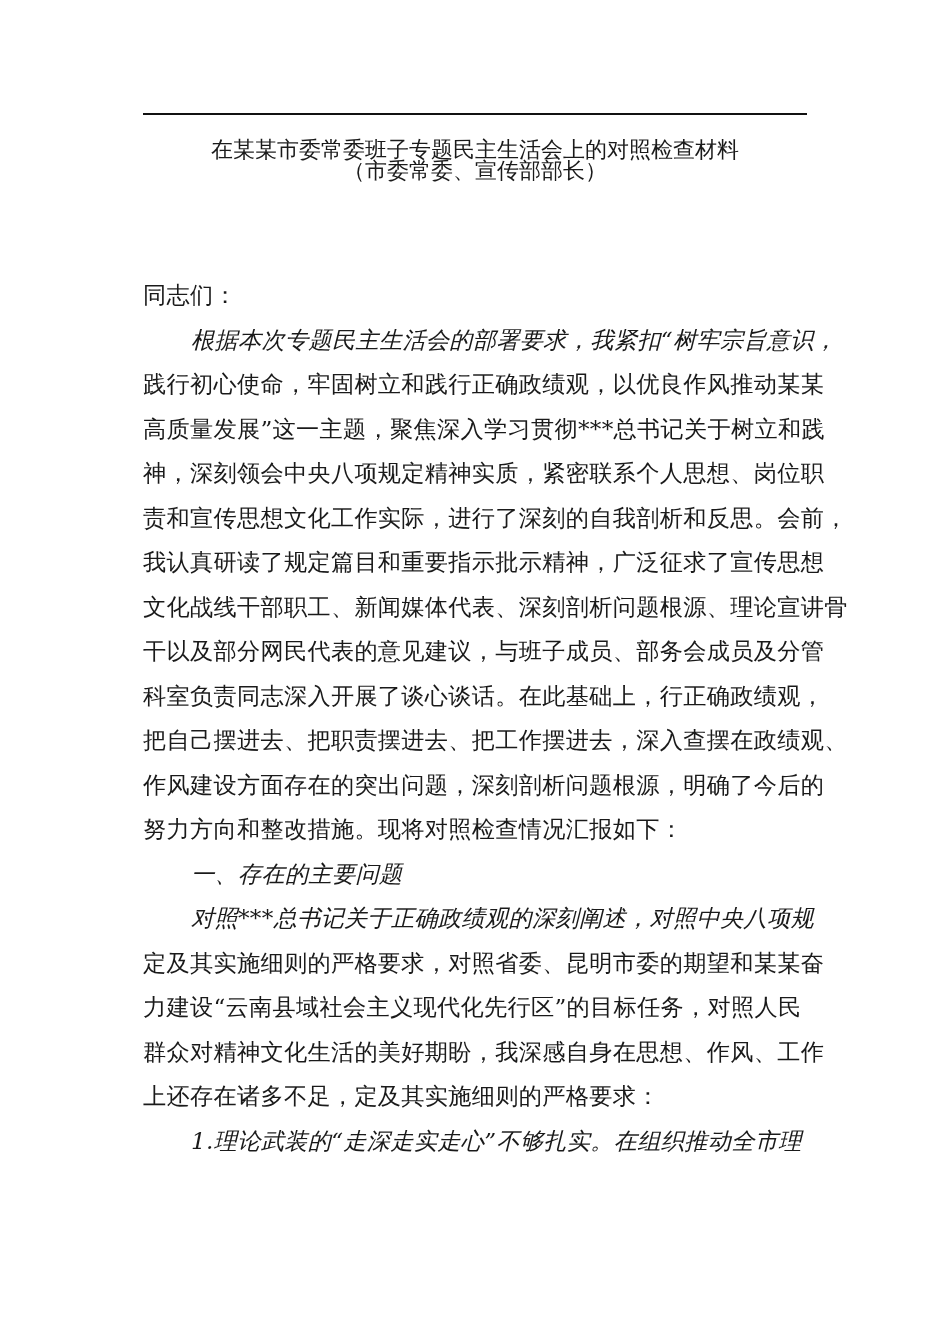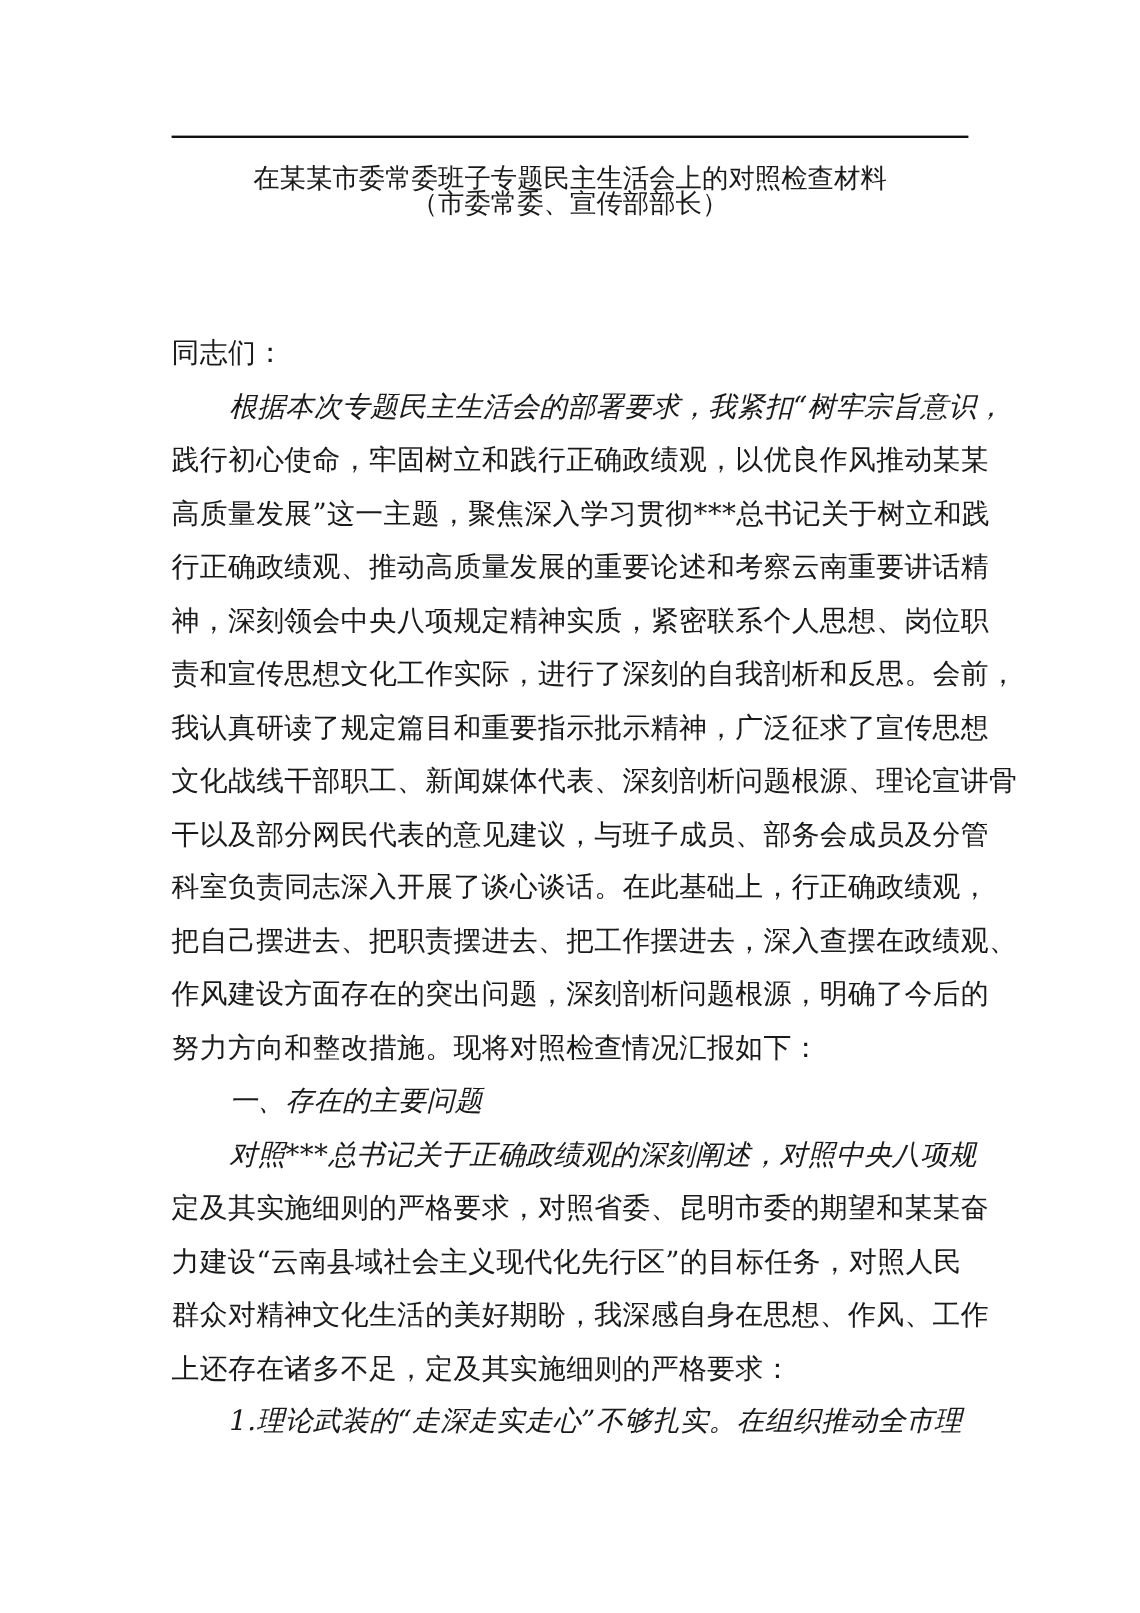--- a/index.html
+++ b/index.html
@@ -64,21 +64,20 @@
 <div class="page">
   <div class="rule"></div>
   <div class="title main">在某某市委常委班子专题民主生活会上的对照检查材料</div>
   <div class="title sub">（市委常委、宣传部部长）</div>
 
   <div class="body-text">
     <span class="line">同志们：</span>
     <span class="line indent">根据本次专题民主生活会的部署要求，我紧扣“树牢宗旨意识，</span>
     <span class="line">践行初心使命，牢固树立和践行正确政绩观，以优良作风推动某某</span>
     <span class="line">高质量发展”这一主题，聚焦深入学习贯彻***总书记关于树立和践</span>
-    <span class="line">行正确政绩观、推动高质量发展的重要论述和考察云南重要讲话精</span>
     <span class="line">神，深刻领会中央八项规定精神实质，紧密联系个人思想、岗位职</span>
     <span class="line">责和宣传思想文化工作实际，进行了深刻的自我剖析和反思。会前，</span>
     <span class="line">我认真研读了规定篇目和重要指示批示精神，广泛征求了宣传思想</span>
     <span class="line">文化战线干部职工、新闻媒体代表、深刻剖析问题根源、理论宣讲骨</span>
     <span class="line">干以及部分网民代表的意见建议，与班子成员、部务会成员及分管</span>
     <span class="line">科室负责同志深入开展了谈心谈话。在此基础上，行正确政绩观，</span>
     <span class="line">把自己摆进去、把职责摆进去、把工作摆进去，深入查摆在政绩观、</span>
     <span class="line">作风建设方面存在的突出问题，深刻剖析问题根源，明确了今后的</span>
     <span class="line">努力方向和整改措施。现将对照检查情况汇报如下：</span>
     <span class="line indent">一、存在的主要问题</span>

